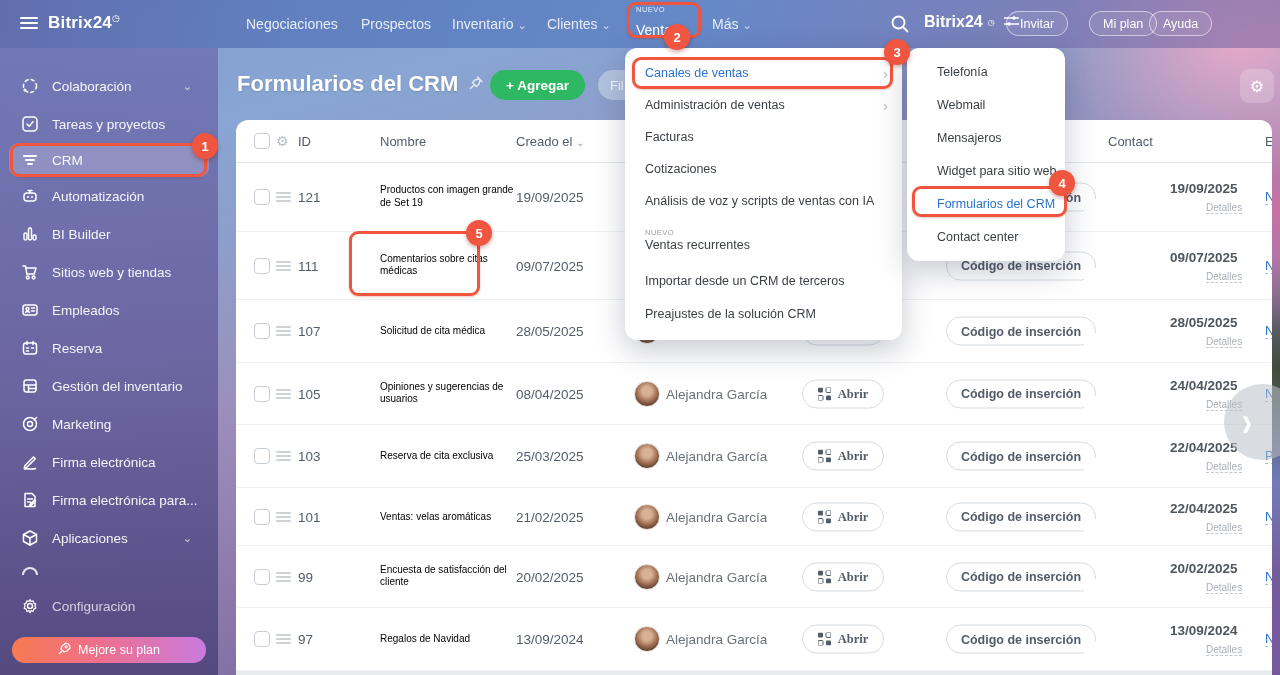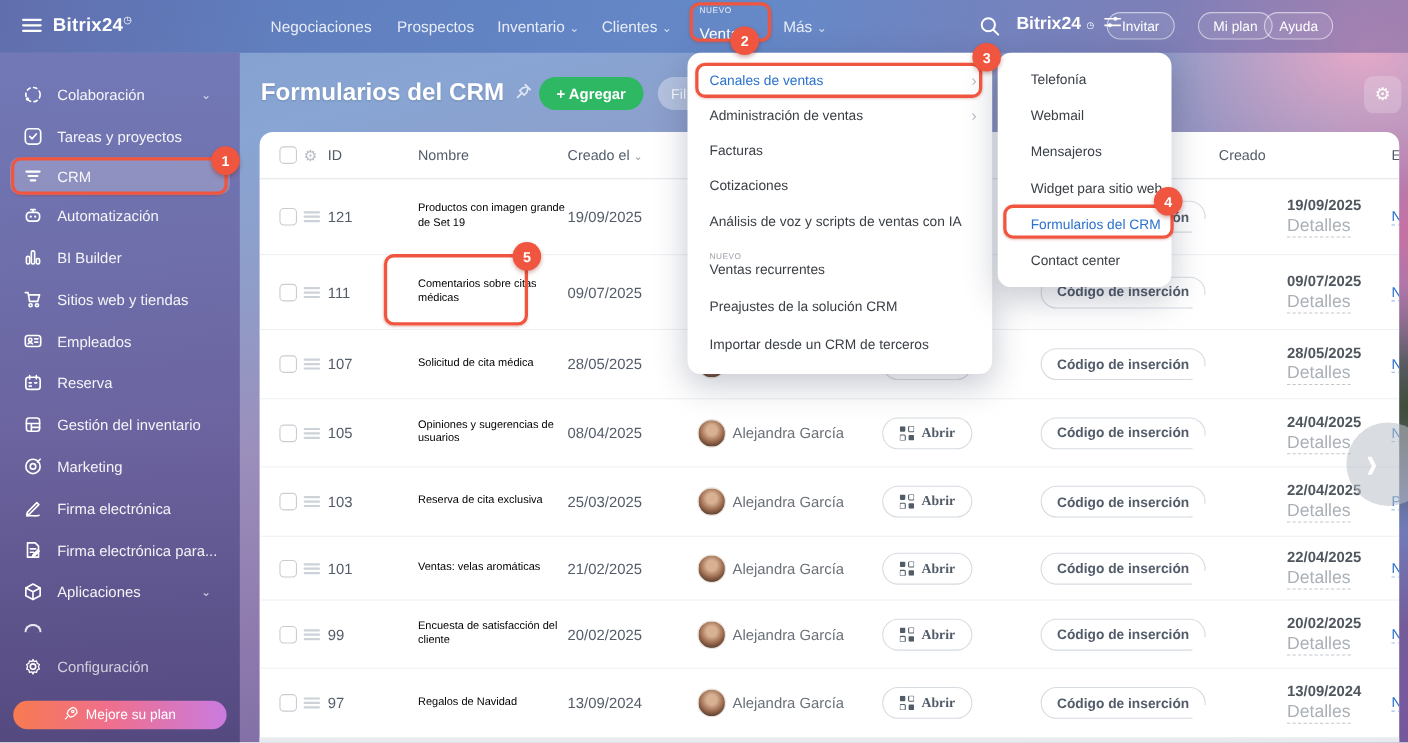--- a/index.html
+++ b/index.html
@@ -79,21 +79,21 @@
     background:radial-gradient(circle at 50% 38%, #d8b193 24%, #9c6b50 55%, #5d4030 78%, #47311f 100%);
     border:1px solid #e6e0d8; }
   .author-name { color:#6b7178; font-size:13.5px; white-space:nowrap; }
   .btn-o { height:29px; border:1px solid #d6dce1; border-radius:16px; background:#fff; color:#525c69;
     font-size:12.5px; font-weight:bold; display:flex; align-items:center; justify-content:center; gap:7px;
     cursor:pointer; white-space:nowrap; }
   .btn-open { width:82px;font-family:Liberation Serif, serif; } .btn-embed { width:150px; }
   .toggle { width:50px; height:26px; border-radius:13px; background:#a6de1f; position:relative; cursor:pointer; }
   .toggle i { position:absolute; right:2px; top:2px; width:22px; height:22px; background:#fff; border-radius:50%; display:block; }
   .date-val { color:#4f565e; font-size:13.5px; font-weight:bold; }
-  .details-link { color:#aab0b6; font-size:16px; border-bottom:1px dashed #c3c8cd; display:inline-block; cursor:pointer; margin-top:1px; }
+  .details-link { color:#aab0b6; font-size:10px; border-bottom:1px dashed #c3c8cd; display:inline-block; cursor:pointer; margin-top:1px;margin-left:36px; }
   .partial-link { color:#2a72cd; font-size:13px; border-bottom:1px dashed #9cc0e8; cursor:pointer; }
   .partial-head { color:#525c69; font-size:13px; }
   .tbottom { position:absolute; left:236px; bottom:0; width:1036px; height:4px; background:#e8ebee; z-index:11; }
   .qr { width:13px; height:13px; flex:0 0 13px; }
   
   .scroll-next { position:absolute; left:1224px; top:384px; width:76px; height:76px; border-radius:50%;
     background:rgba(185,192,198,.55); z-index:40; display:flex; align-items:center; justify-content:center; cursor:pointer; }
   .scroll-next span { color:#fff; font-size:30px; margin-right:30px; font-weight:bold; transform:scaleY(1.4); }
   
   .menu-main { position:absolute; left:625px; top:48px; width:277px; background:#fff; border-radius:12px; z-index:50;
@@ -343,21 +343,21 @@
       <span>⚙</span>
     </div>
 
   <div class="table">
     <div class="thead">
       <span class="cell c-check checkbox"></span>
       <span class="cell c-handle" style="color:#b8bec6;font-size:14px">⚙</span>
       <span class="cell c-id">ID</span>
       <span class="cell c-name">Nombre</span>
       <span class="cell c-created"><span>Creado el</span> <span style="font-size:10px;color:#9aa0a7">⌄</span></span>
-      <span class="cell c-toggle">Creado</span>
+      <span class="cell c-toggle">Contact</span>
       <span class="cell c-partial partial-head">E</span>
     </div>
 
     <div class="trow" style="height:69px">
       <span class="cell c-check checkbox"></span>
       <span class="cell c-handle handle">
           <i></i>
           <i></i>
           <i></i>
         </span>
@@ -607,25 +607,25 @@
     <div class="m-item">
         <span>Cotizaciones</span>
       </div>
     <div class="m-item">
         <span>Análisis de voz y scripts de ventas con IA</span>
       </div>
     <div class="m-item tall">
         <span class="m-nuevo">NUEVO</span>
         <span>Ventas recurrentes</span>
       </div>
+    <div class="m-item" style="height:35px">
+        <span>Importar desde un CRM de terceros</span>
+      </div>
     <div class="m-item">
         <span>Preajustes de la solución CRM</span>
-      </div>
-    <div class="m-item" style="height:35px">
-        <span>Importar desde un CRM de terceros</span>
       </div>
   </div>
 
   <div class="menu-sub">
     <div class="s-item">
         <span>Telefonía</span>
       </div>
     <div class="s-item">
         <span>Webmail</span>
       </div>

